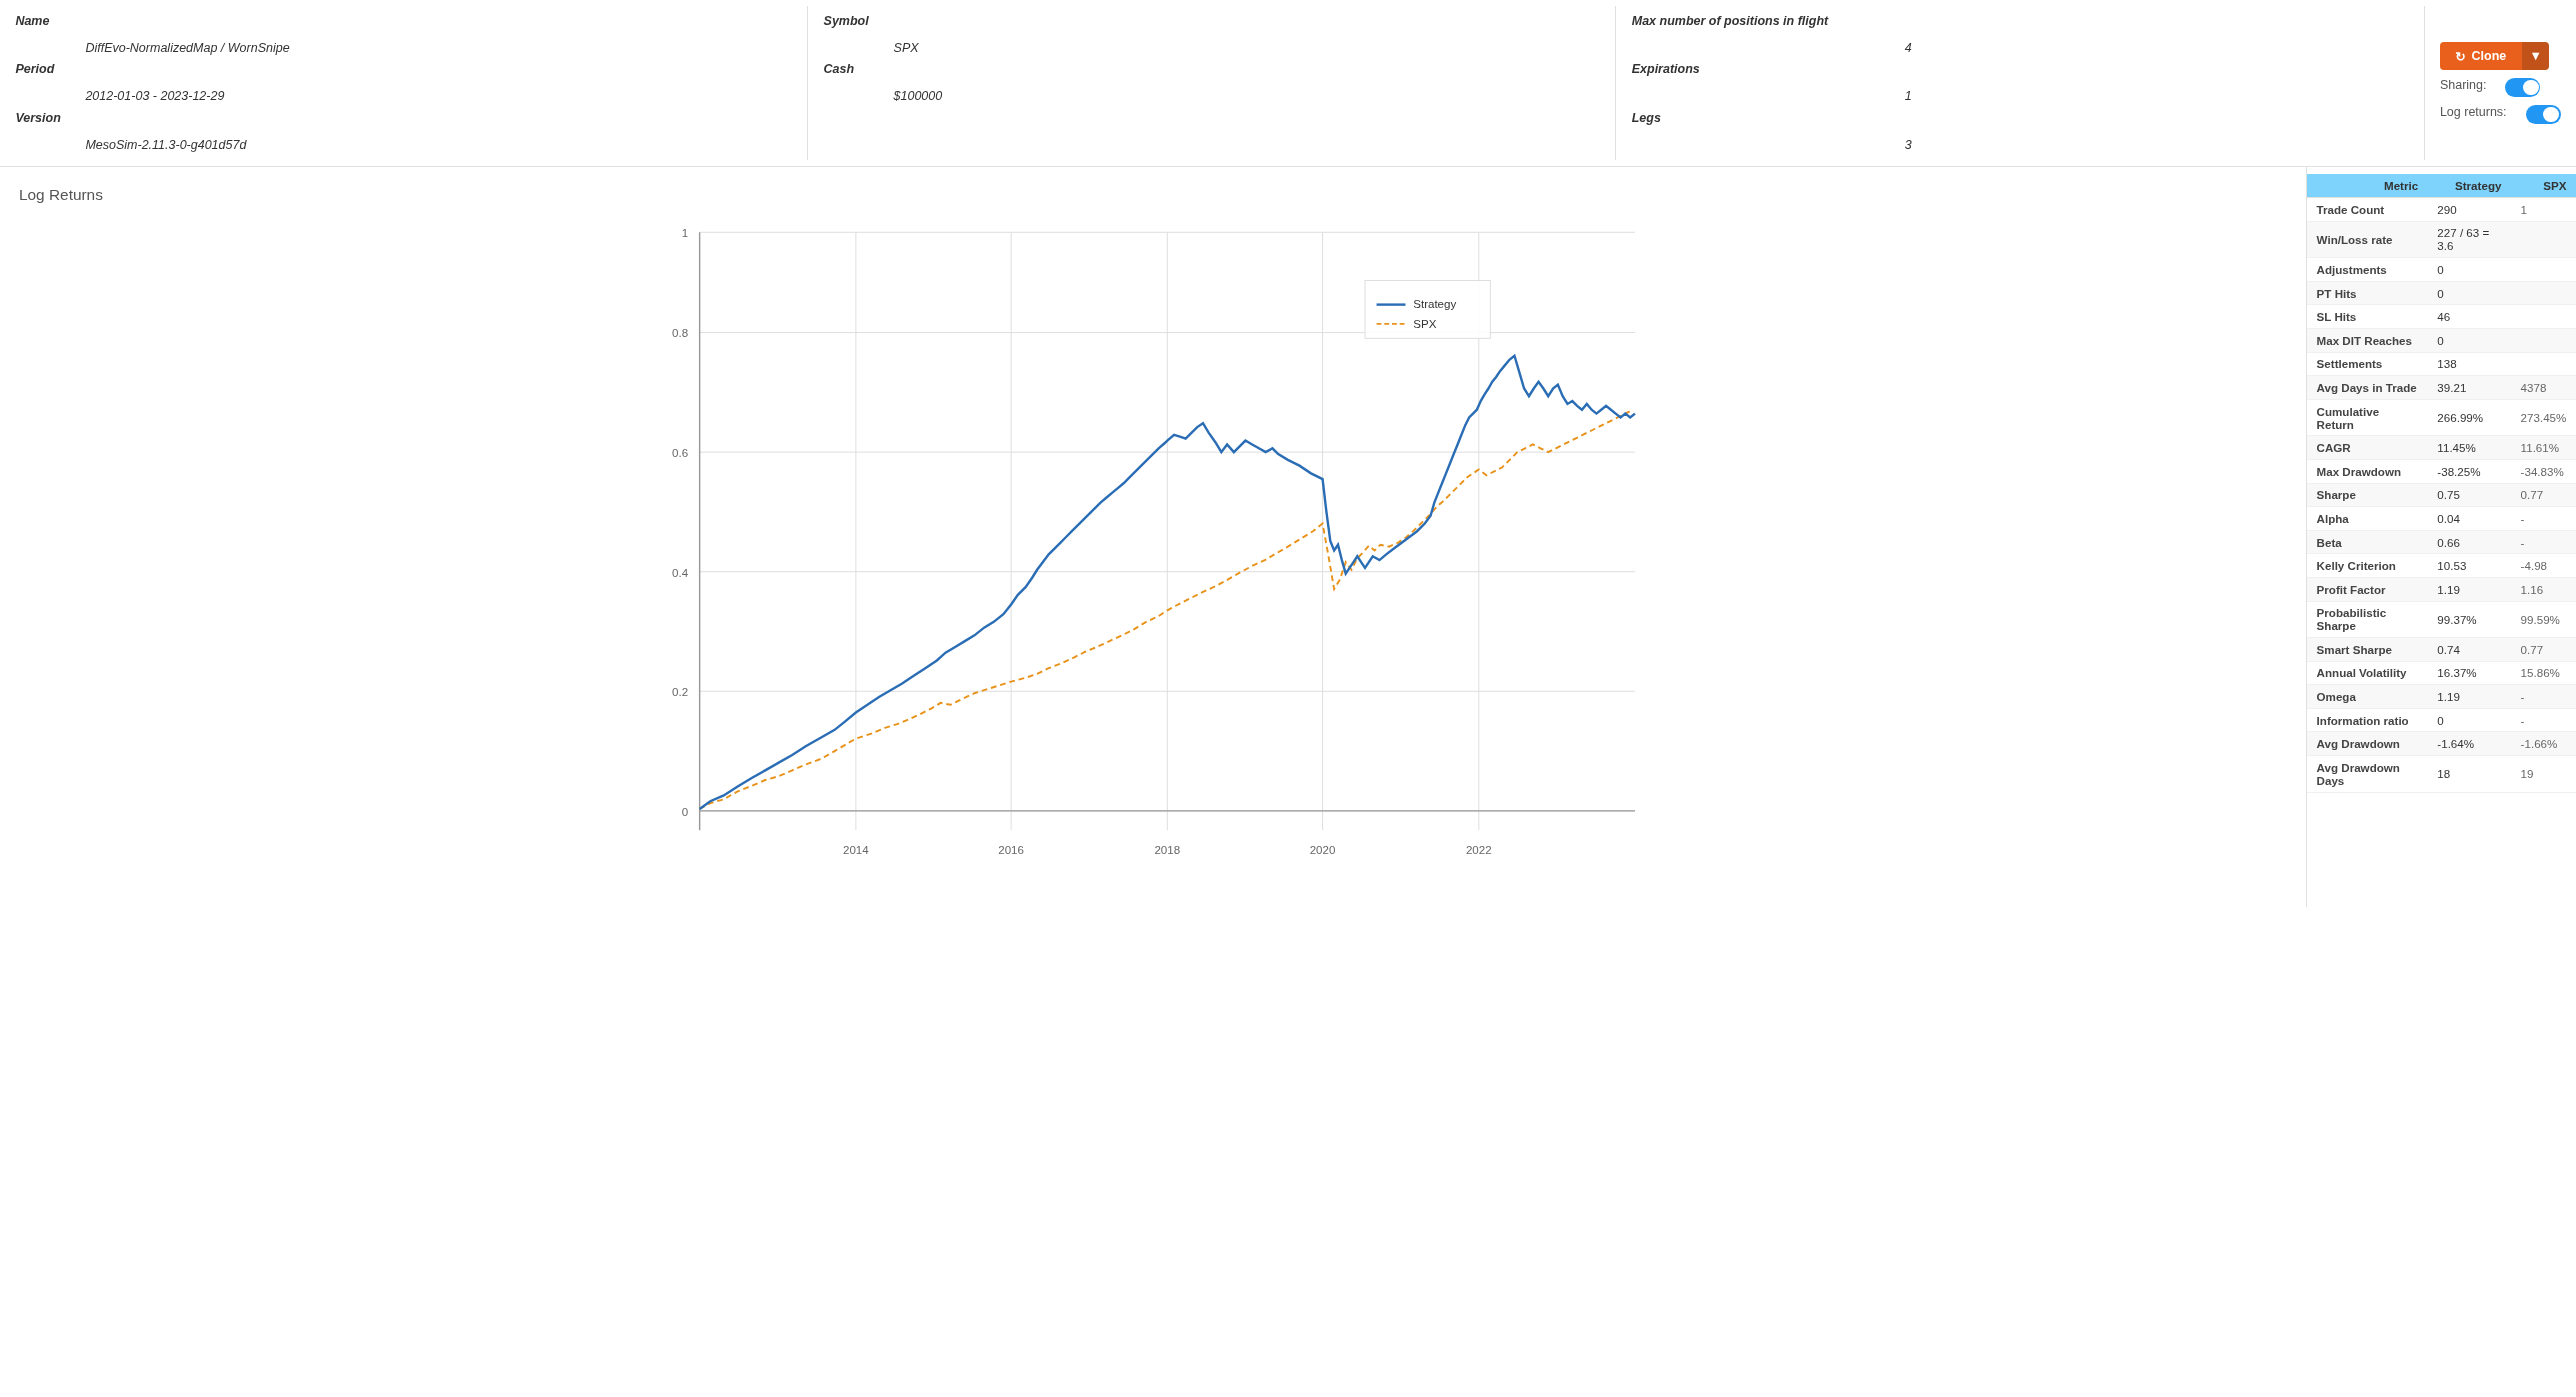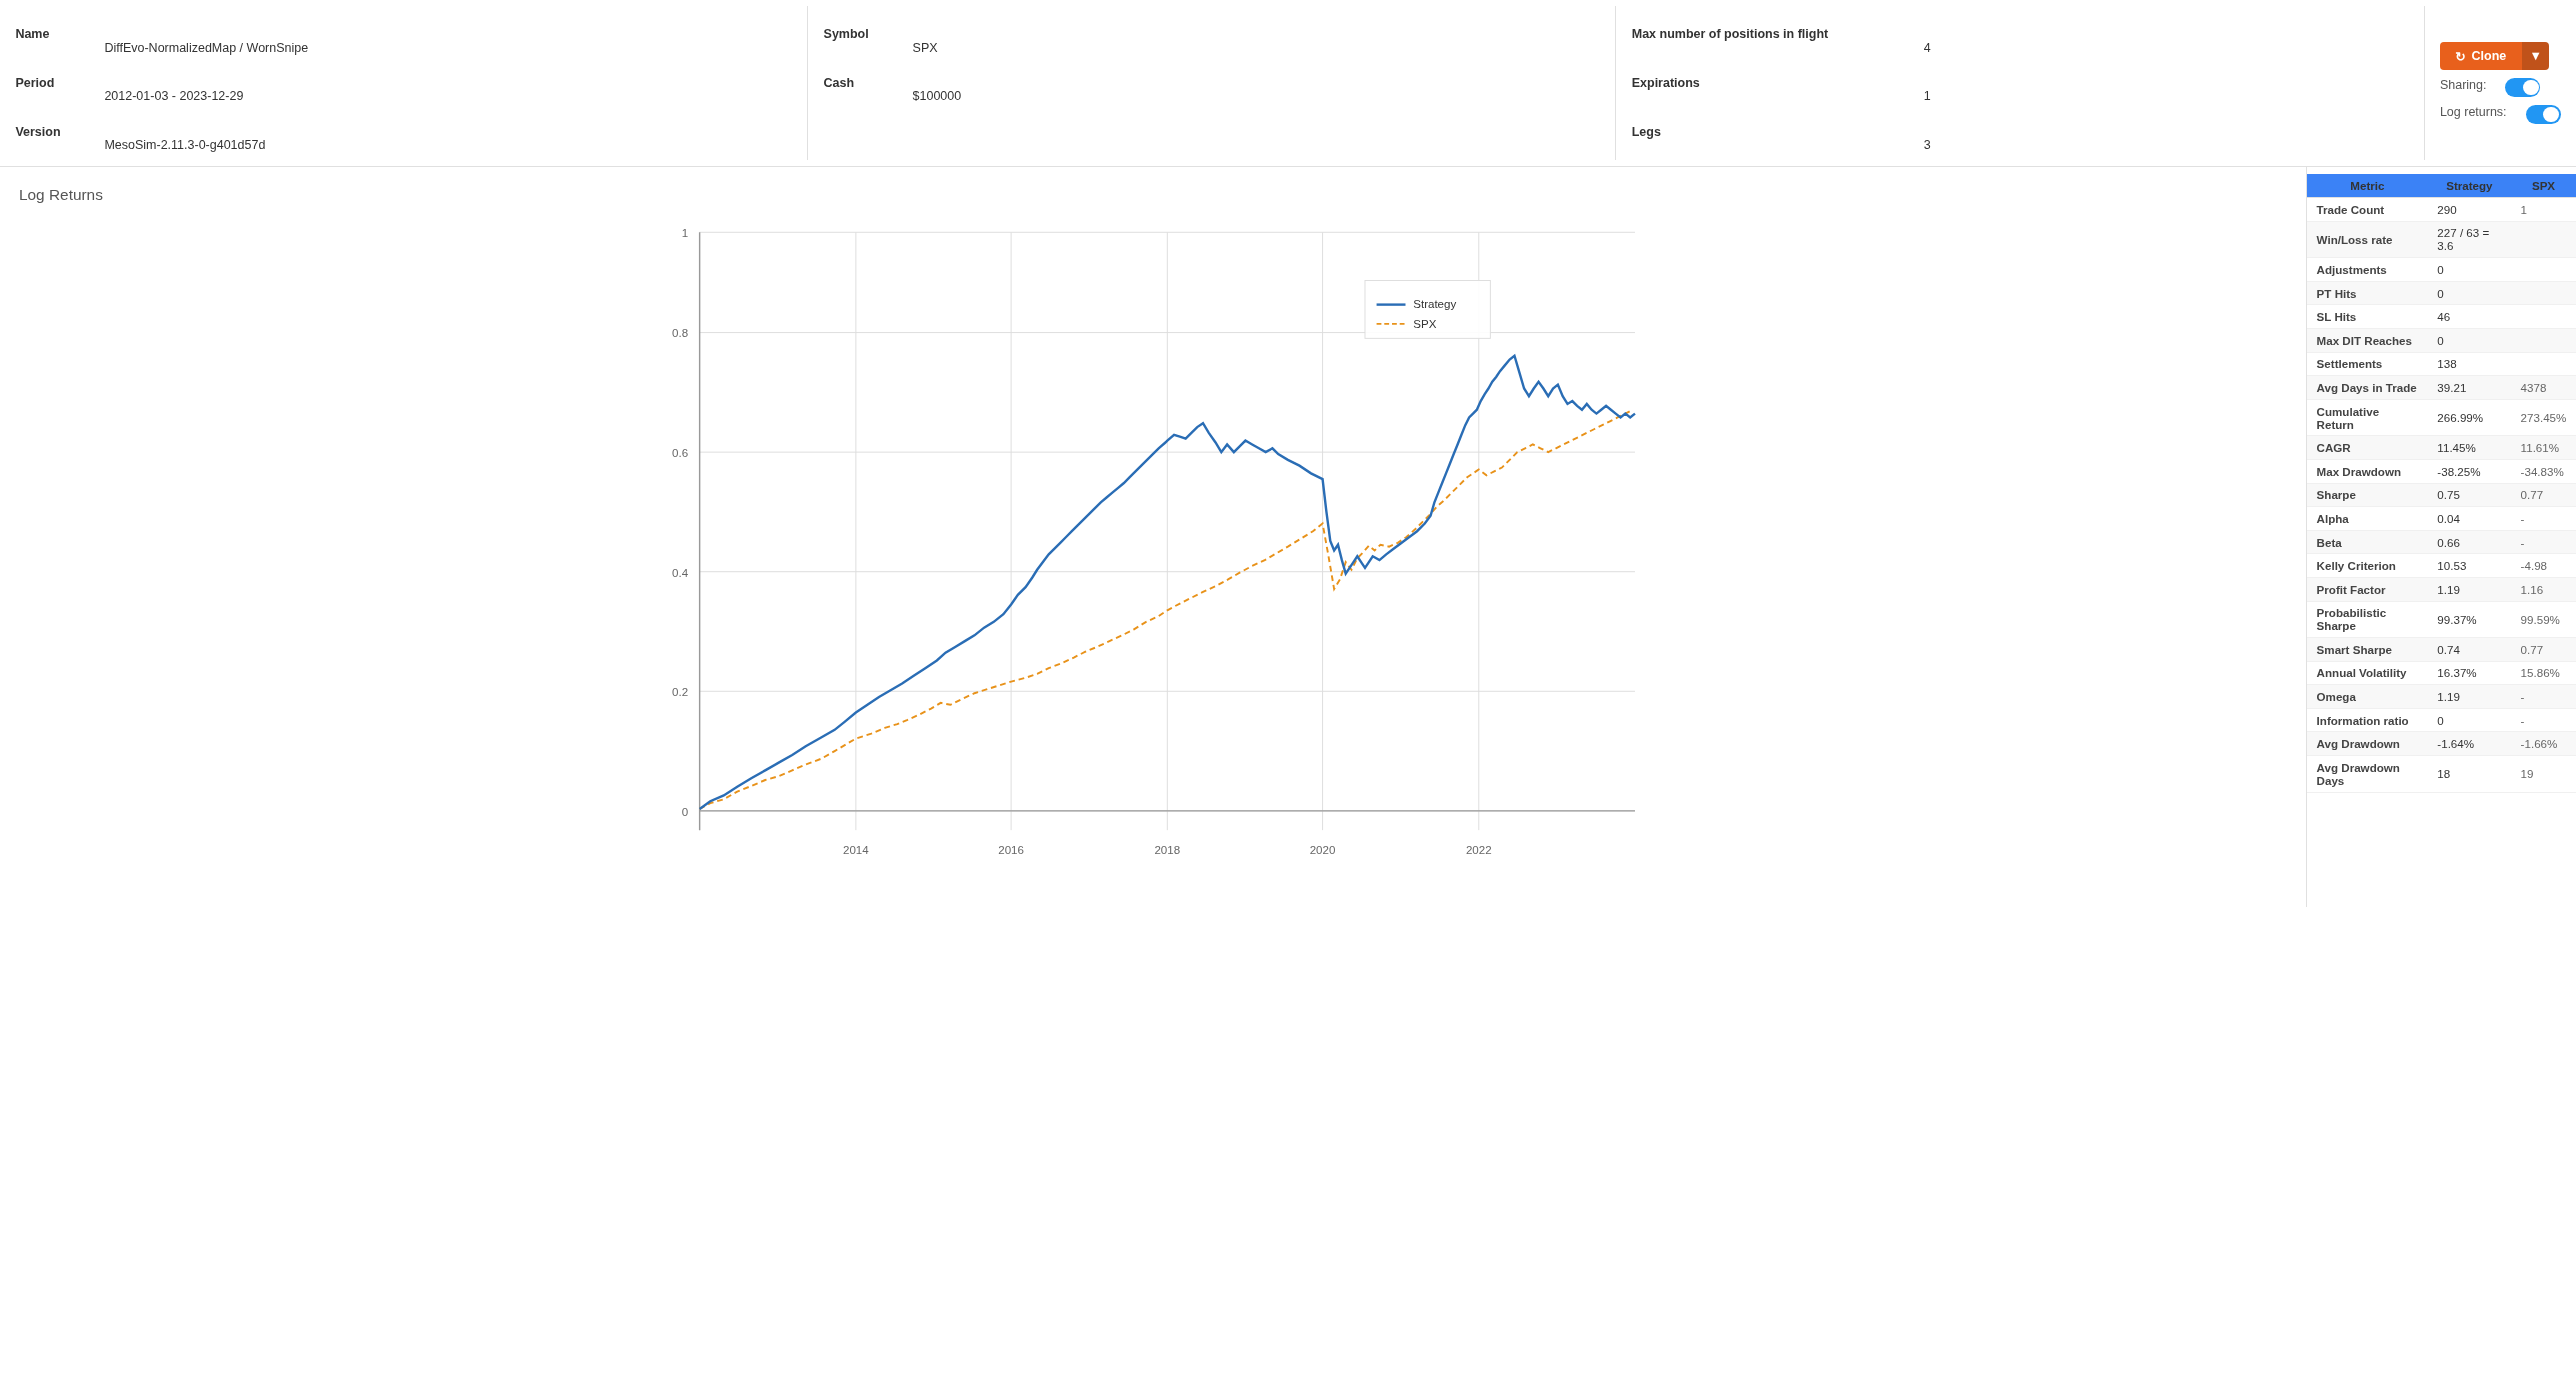--- a/index.html
+++ b/index.html
@@ -12,23 +12,24 @@
       border-bottom: 1px solid #e0e0e0;
       padding: 5.8px 0;
     }
     .info-group {
       padding: 3.9px 15.4px;
       border-right: 1px solid #e0e0e0;
     }
     .info-group:last-child { border-right: none; }
     .info-row {
       display: flex;
-      align-items: center;
+      align-items: flex-start;
       padding: 3.9px 0;
-      gap: 22px;
+      gap: 3px;
+      font-style: italic;
     }
     .info-label {
       font-weight: 700;
       min-width: 67px;
       color: #333;
     }
     .info-value { color: #333; margin-top: 27px; }
     
     
     .actions-area {
@@ -128,25 +129,25 @@
       padding: 7.7px 0;
       overflow-y: auto;
       max-height: 868px;
     }
     .metrics-table {
       width: 100%;
       border-collapse: collapse;
       font-size: 11.6px;
     }
     .metrics-table th {
-      text-align: center;
+      text-align: right;
       padding: 4.8px 9.6px;
       font-weight: 700;
       color: #333;
-      background: #3b82f6;
+      background: #7dd3fc;
       border-bottom: 1px solid #e0e0e0;
     }
     .metrics-table td {
       padding: 4.8px 9.6px;
       color: #333;
       border-bottom: 1px solid #f0f0f0;
     }
     .metrics-table tr:nth-child(even) { background: #f8f8f8; }
     .metrics-table .metric-name { font-weight: 600; color: #444; }
     .metrics-table .col-strategy { color: #333; }

